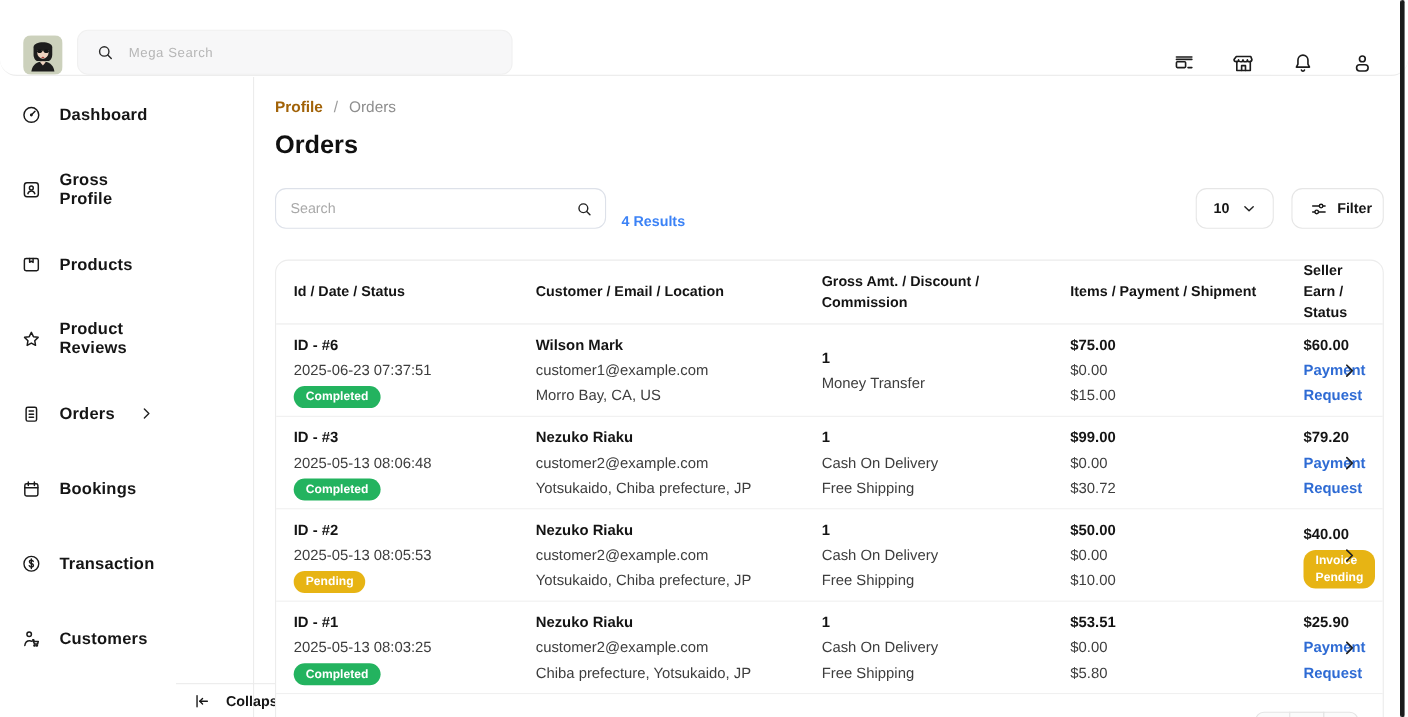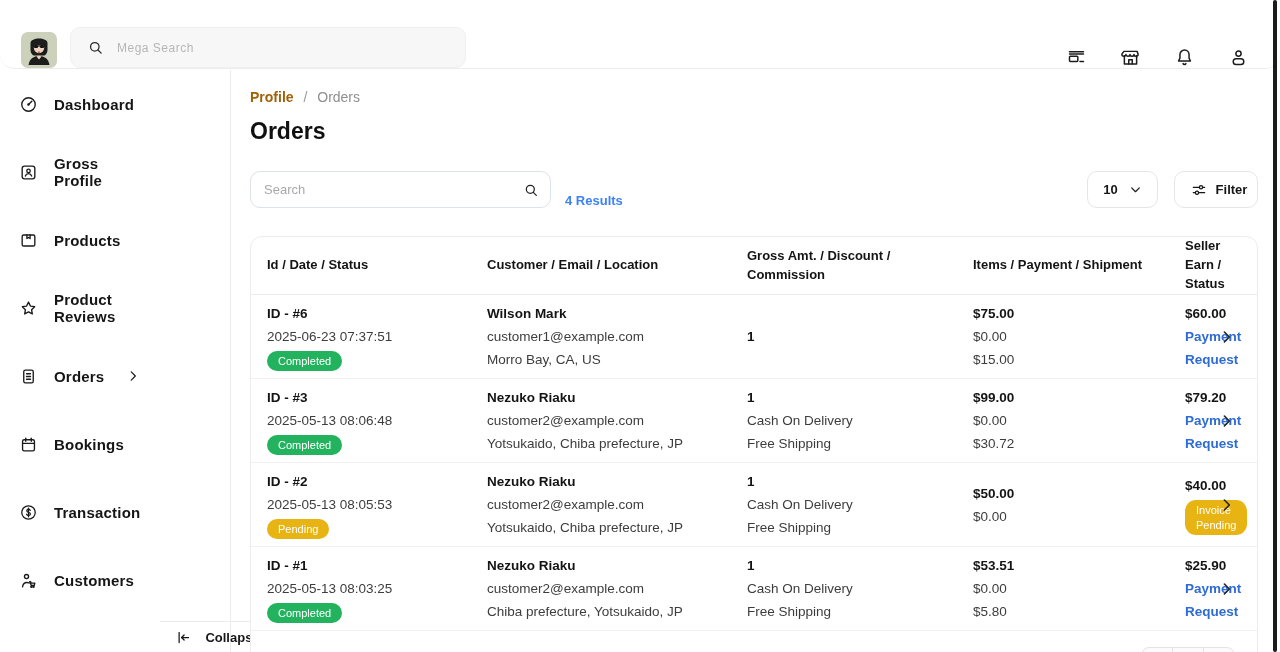--- a/index.html
+++ b/index.html
@@ -67,21 +67,21 @@
   
   .card { margin-top:28px; width:1008px; height:480px; border:1px solid #ececec;
     border-radius:12px; background:#fff; }
   .thead, .trow { display:grid; grid-template-columns:196px 236px 202px 188px 1fr; padding:0 16px;gap:24px; }
   .thead { height:58px; border-bottom:1px solid #ececec; align-items:center; }
   .th { font-size:13px; font-weight:700; color:#141414; line-height:1.45; padding-right:18px; }
   .trow { height:84px; border-bottom:1px solid #f0f0f0; position:relative; }
   .cell { display:flex; flex-direction:column; justify-content:center; padding-right:14px; }
   .l1 { font-size:13.5px; font-weight:700; color:#141414; line-height:23px; }
   .l2 { font-size:13.5px; color:#3d3d3d; line-height:23px; }
-  .badge { display:inline-block; align-self:flex-start; font-size:11px; font-weight:400;
+  .badge { display:inline-block; align-self:flex-start; font-size:11px; font-weight:700;
     color:#fff; padding:3px 11px; border-radius:11px; line-height:1.35; margin-top:3px; }
   .earn-link { font-size:13.5px; font-weight:600; color:#2e6bd4; line-height:23px; cursor:pointer; }
   .row-chev { position:absolute; right:22px; top:50%; transform:translateY(-50%);
     width:17px; height:17px; color:#222; cursor:pointer; }
   .card-footer { display:flex; justify-content:flex-end; padding:16px 22px 14px 0; }
   .pagination { display:flex; }
   .pg-btn { width:32px; height:30px; border:1px solid #e3e3e3; background:#fbfbfb;
     margin-left:-1px; cursor:pointer; }
   .pg-btn:first-child { border-radius:8px 0 0 8px; margin-left:0; }
   .pg-btn:last-child { border-radius:0 8px 8px 0; }
@@ -311,20 +311,21 @@
       <span class="l2">2025-06-23 07:37:51</span>
       <span class="badge" style="background: rgb(35, 179, 95);">Completed</span>
     </div>
     <div class="cell">
       <span class="l1">Wilson Mark</span>
       <span class="l2">customer1@example.com</span>
       <span class="l2">Morro Bay, CA, US</span>
     </div>
     <div class="cell">
       <span class="l1">1</span>
+      <span class="l2">Money Transfer</span>
 
     </div>
     <div class="cell">
       <span class="l1">$75.00</span>
       <span class="l2">$0.00</span>
       <span class="l2">$15.00</span>
     </div>
     <div class="cell">
       <span class="l1">$60.00</span>
       <span class="earn-link" style="color: rgb(46, 107, 212);">Payment Request</span>
@@ -378,20 +379,21 @@
       <span class="l2">Yotsukaido, Chiba prefecture, JP</span>
     </div>
     <div class="cell">
       <span class="l1">1</span>
       <span class="l2">Cash On Delivery</span>
       <span class="l2">Free Shipping</span>
     </div>
     <div class="cell">
       <span class="l1">$50.00</span>
       <span class="l2">$0.00</span>
+      <span class="l2">$10.00</span>
     </div>
     <div class="cell">
       <span class="l1">$40.00</span>
       <span class="badge" style="background: rgb(231, 180, 20);">Invoice Pending</span>
     </div>
     <span class="row-chev">
       <svg viewBox="0 0 24 24" fill="none" stroke="currentColor" stroke-width="2.2" stroke-linecap="round" stroke-linejoin="round">
         <path d="M9 5l7 7-7 7"></path>
       </svg>
     </span>

